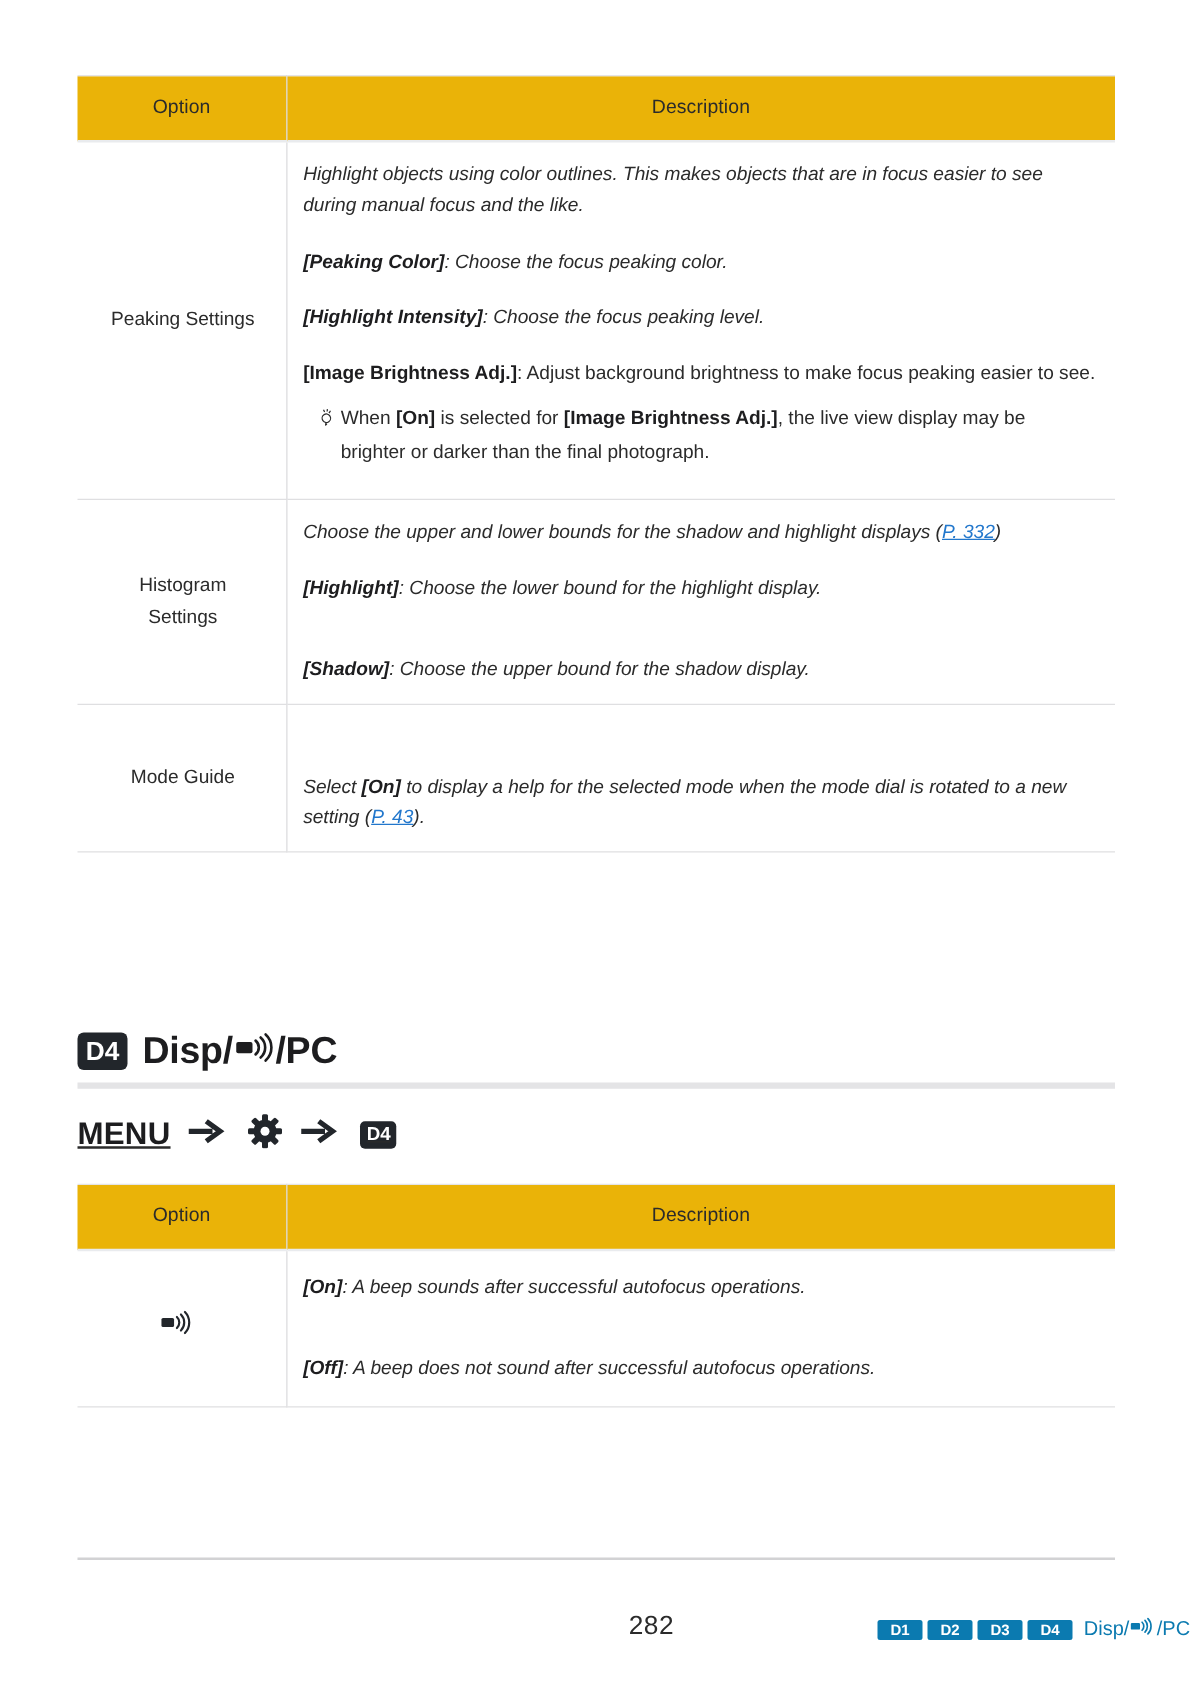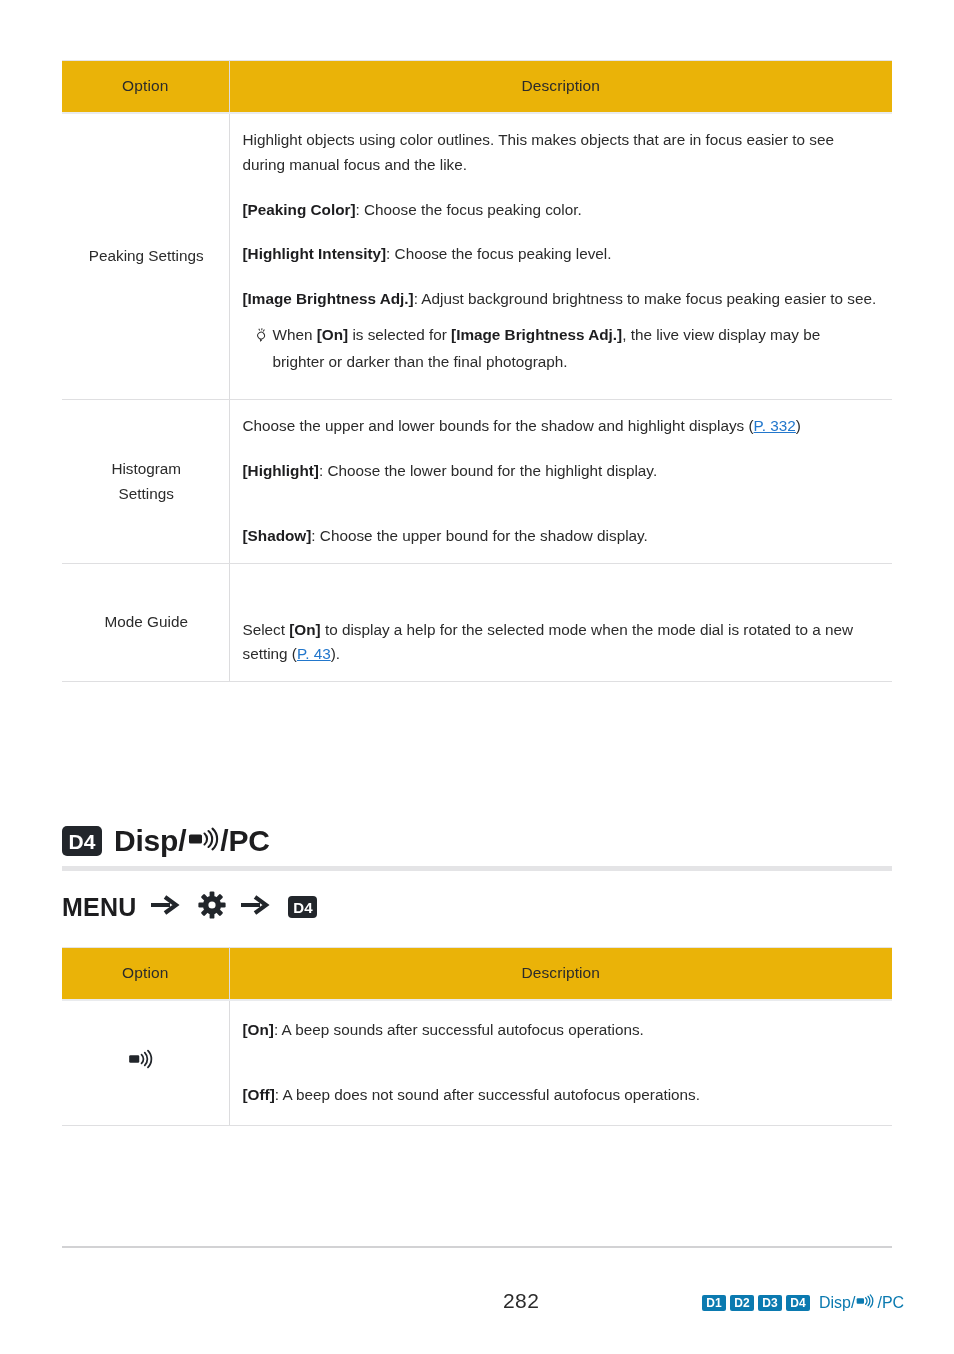--- a/index.html
+++ b/index.html
@@ -57,21 +57,21 @@
     border-right: 1px solid #dcdcde;
     padding: 10px 12px 10px 14px;
     text-align: center;
   }
   .tbl tbody td.desc {
     padding: 14px 12px 14px 13px;
     text-align: left;
   }
   .tbl tbody tr:last-child td { border-bottom: 1px solid #dfdfe1; }
 
-  p.blk { margin: 0 0 20px 0; }
+  p.blk { margin: 0 0 20px 0; font-style: italic; }
   p.blk:last-child { margin-bottom: 0; margin-top: 40px; }
   p.tight { margin: 0 0 4px 0; }
   b { font-weight: 700; color: #1d1d1f; }
   .lnk { color: #2277cc; }
 
   
   .tip {
     margin: 11px;
     padding-left: 19px;
     text-indent: -19px;
@@ -127,20 +127,21 @@
     background: #e4e4e6;
   }
 
   
   .menu-path {
     position: absolute;
     left: 62px;
     display: flex;
     align-items: center;
     gap: 14px;
+    text-decoration: underline;
   }
   .menu-word {
     font-size: 25px;
     font-weight: 700;
     color: #1d1d1f;
     letter-spacing: .2px;
   }
 
   
   .foot-rule {
@@ -168,21 +169,21 @@
   .badge-blue {
     display: inline-flex;
     align-items: center;
     justify-content: center;
     background: #0b7ab0;
     color: #ffffff;
     border-radius: 2px;
     font-weight: 700;
     font-size: 12px;
     line-height: 1;
-    width: 24px;
+    width: 36px;
     height: 16px;
   }
   .foot-label {
     display: flex;
     align-items: center;
     gap: 0px;
     margin-left: 5px;
     color: #0b7ab0;
     font-size: 16px;
   }

